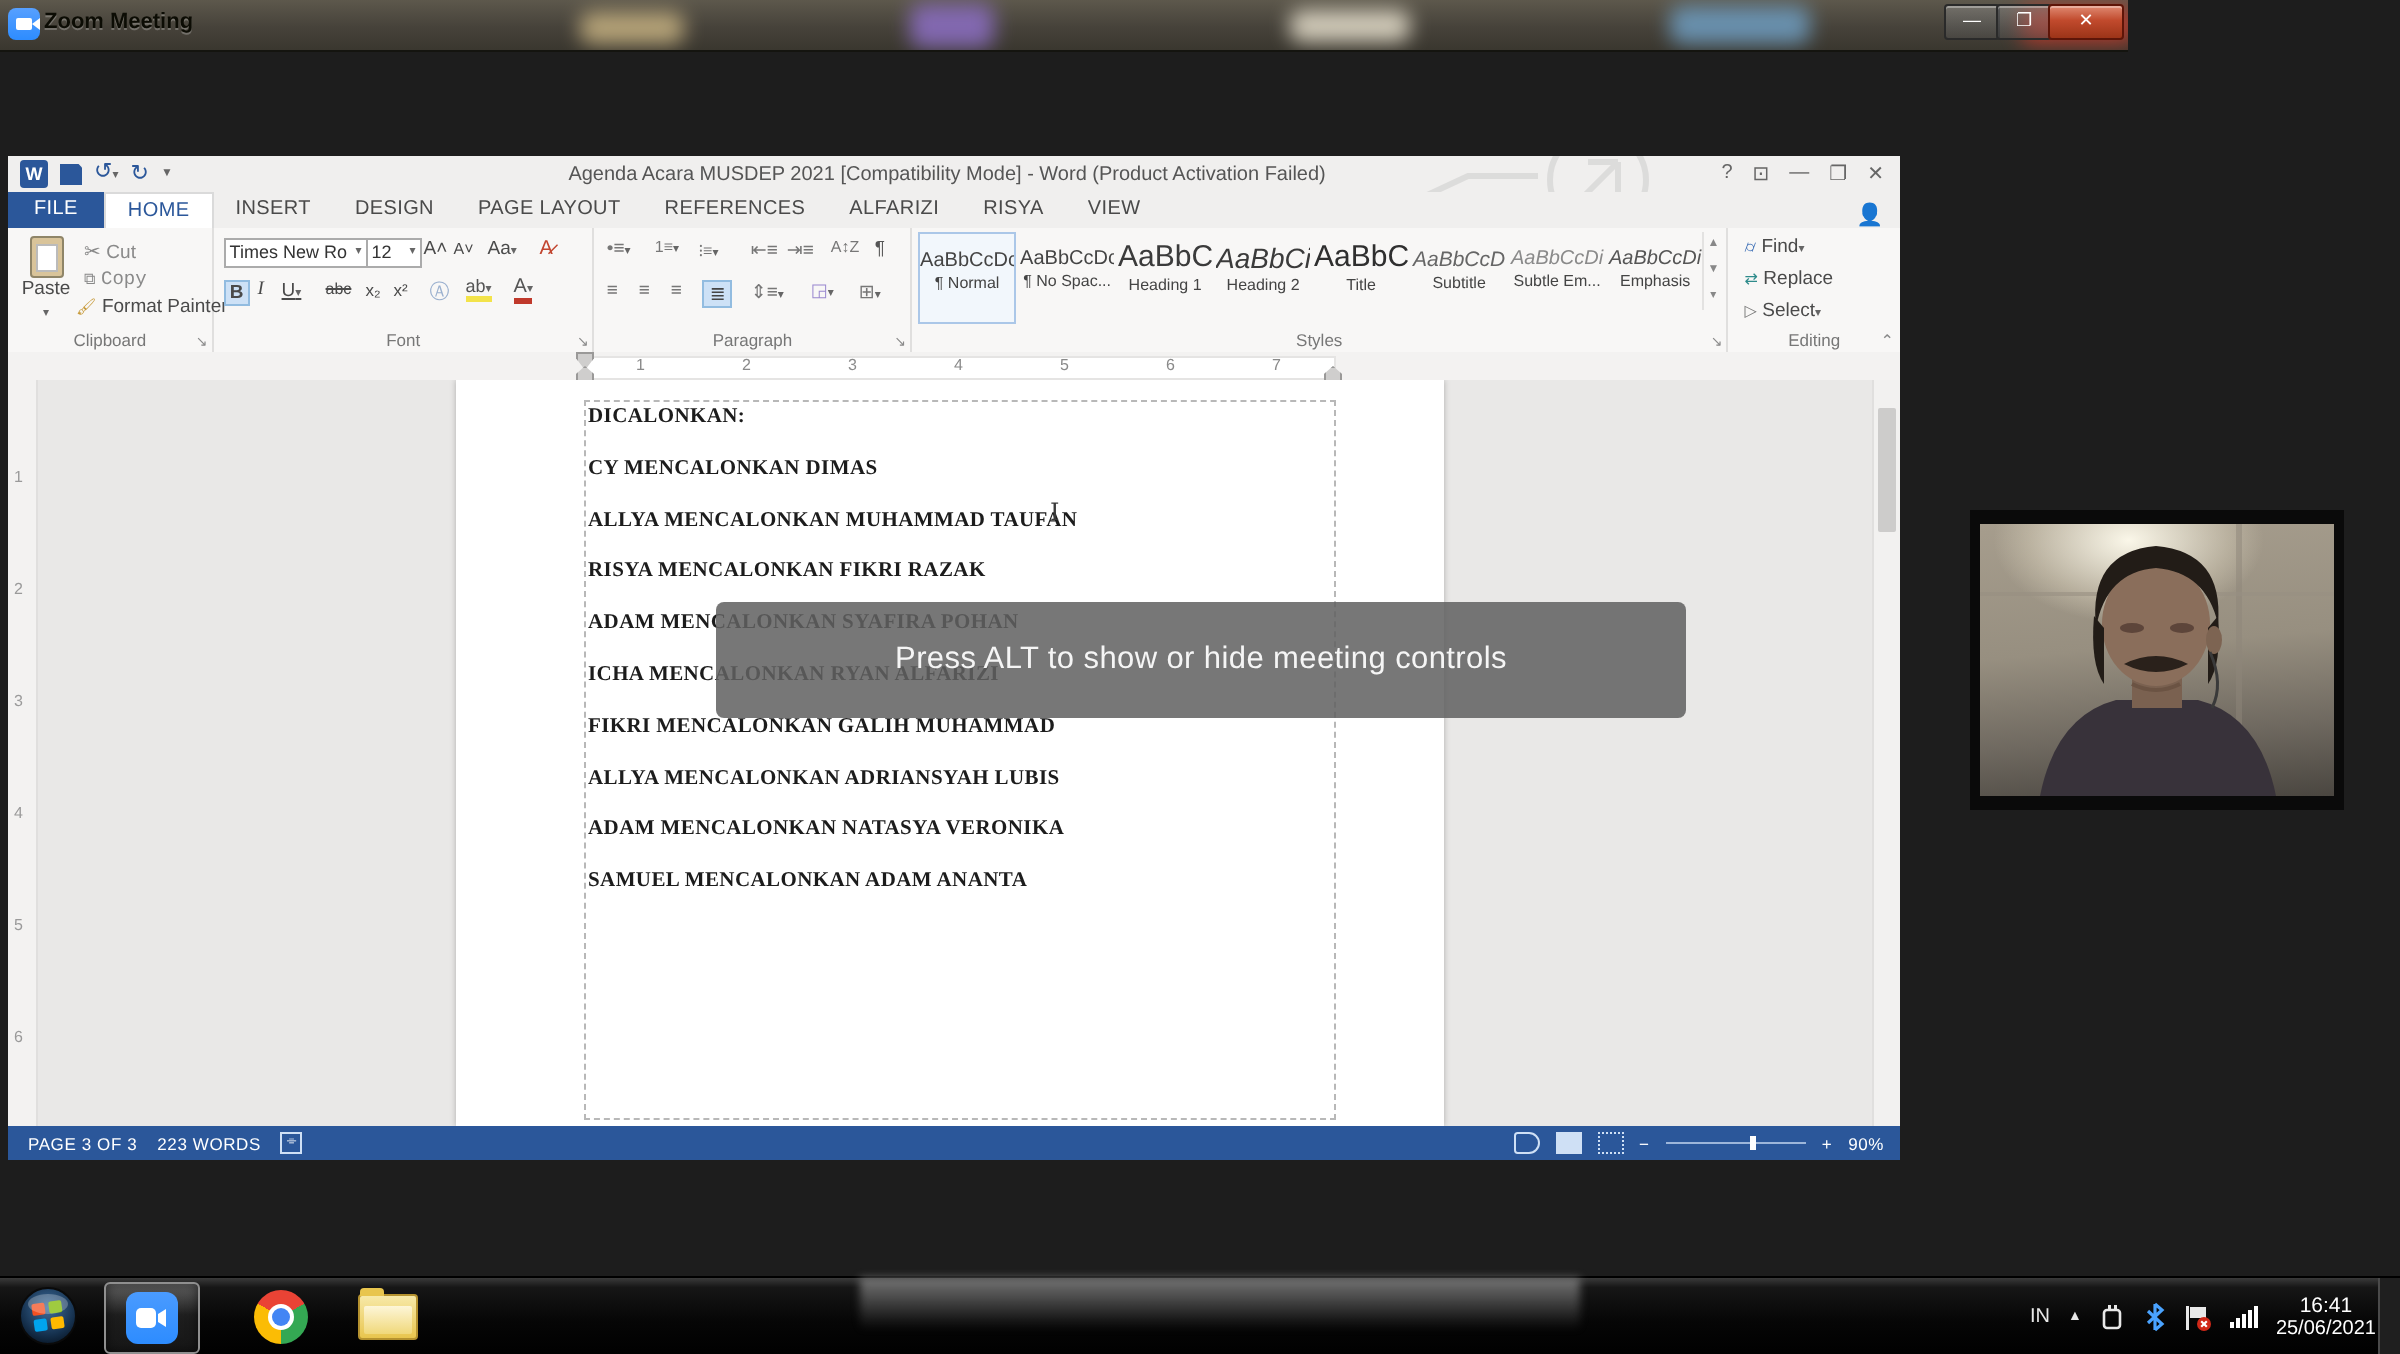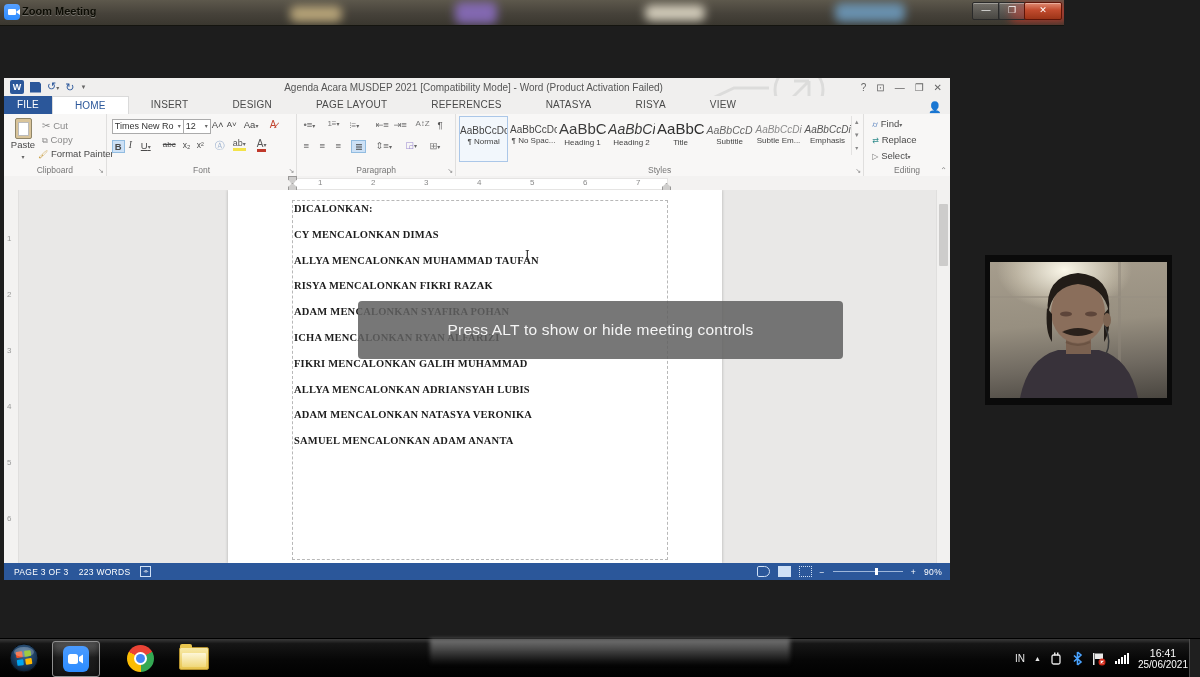--- a/index.html
+++ b/index.html
@@ -29,21 +29,21 @@
   .wtitlebar{left:0;top:0;width:946px;height:18px;background:#f0efee;display:flex;align-items:center;}
   .qat{display:flex;align-items:center;gap:6px;padding-left:6px;}
   .wlogo{width:14px;height:14px;background:#2b579a;color:#fff;font-size:9px;font-weight:bold;
     text-align:center;line-height:14px;border-radius:2px;}
   .qat .g{color:#2b579a;font-size:11px;line-height:14px;}
   .floppy{width:11px;height:11px;background:#2b579a;clip-path:polygon(0 0,80% 0,100% 20%,100% 100%,0 100%);position:relative;}
   .wtitle{flex:1;text-align:center;font-size:10px;color:#555;white-space:nowrap;overflow:hidden;}
   .wctrl{display:flex;gap:10px;padding-right:8px;color:#666;font-size:10px;}
 
   .tabrow{left:0;top:18px;width:946px;height:18px;background:#f0efee;display:flex;align-items:flex-end;}
-  .tab{padding:0 22px;font-size:10px;line-height:18px;color:#4a4a4a;letter-spacing:.2px;}
+  .tab{padding:0 11px;font-size:10px;line-height:18px;color:#4a4a4a;letter-spacing:.2px;}
   .tab.file{background:#2b579a;color:#fff;padding:0 13px;margin-top:47px;}
   .tab.active{background:#fff;color:#2b579a;border:1px solid #dadada;border-bottom:none;line-height:17px;}
 
   .ribbon{left:0;top:36px;width:946px;height:62px;background:#f8f7f6;border-bottom:1px solid #d4d4d4;display:flex;}
   .group{position:relative;height:62px;border-right:1px solid #e0dfde;}
   .glabel{position:absolute;bottom:1px;left:0;right:0;text-align:center;font-size:8.5px;color:#777;}
   .dlaunch{position:absolute;bottom:1px;right:2px;font-size:7px;color:#8a8a8a;}
   .rbtn{color:#4a4a4a;font-size:9.5px;}
   .combo{background:#fff;border:1px solid #ababab;font-size:9px;color:#333;padding:0 2px;height:13px;line-height:13px;}
   .caret{font-size:6px;color:#666;}
@@ -166,21 +166,21 @@
       </g>
     </svg>
 
     <div class="abs tabrow">
       <span class="tab file">FILE</span>
       <span class="tab active">HOME</span>
       <span class="tab">INSERT</span>
       <span class="tab">DESIGN</span>
       <span class="tab">PAGE LAYOUT</span>
       <span class="tab">REFERENCES</span>
-      <span class="tab">NATASYA</span>
+      <span class="tab">ALFARIZI</span>
       <span class="tab">RISYA</span>
       <span class="tab">VIEW</span>
       <span style="margin-left:auto;margin-right:8px;color:#9a9a9a;font-size:11px;">👤</span>
     </div>
 
     <div class="abs ribbon">
 
       <div class="group" style="width:102px;">
         <div class="abs" style="left:6px;top:4px;width:26px;text-align:center;">
           <div style="width:15px;height:19px;margin:0 auto;background:#d9c49a;border:1px solid #8f8568;border-radius:2px;position:relative;">
@@ -188,21 +188,21 @@
           </div>
           <span class="rbtn">Paste</span>
           <span class="caret">▾</span>
         </div>
         <div class="abs" style="left:38px;top:6px;">
           <span style="color:#888;">✂</span>
           <span class="rbtn" style="color:#8a8a8a;">Cut</span>
         </div>
         <div class="abs" style="left:38px;top:20px;">
           <span style="color:#888;font-size:8px;">⧉</span>
-          <span class="rbtn" style="color:#8a8a8a;">Copy</span>
+          <span class="rbtn" style="color:#8a8a8a;font-family:Liberation Mono, monospace;">Copy</span>
         </div>
         <div class="abs" style="left:34px;top:34px;white-space:nowrap;">
           <span style="color:#c79a3a;font-size:8px;">🖌</span>
           <span class="rbtn">Format Painter</span>
         </div>
         <span class="glabel">Clipboard</span>
         <span class="dlaunch">↘</span>
       </div>
 
       <div class="group" style="width:190px;">

